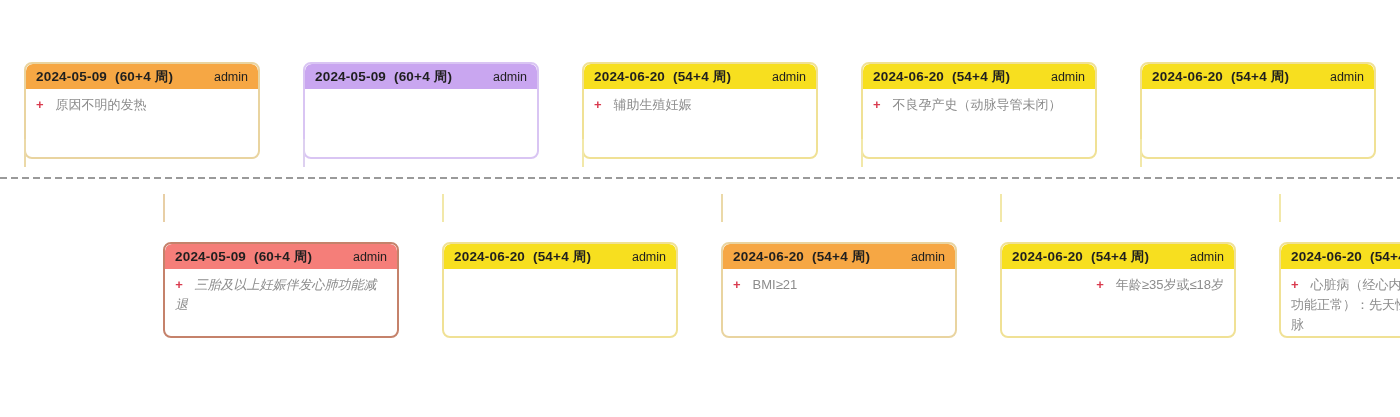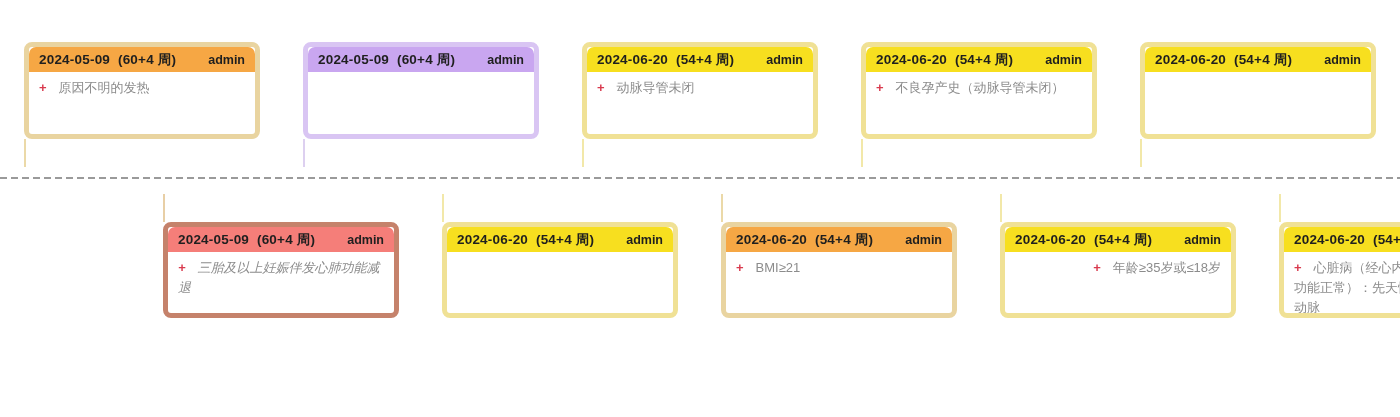--- a/index.html
+++ b/index.html
@@ -23,42 +23,43 @@
   }
   .connector {
     position: absolute;
     width: 2px;
   }
   .card {
     position: absolute;
     width: 236px;
     box-sizing: border-box;
     background: #ffffff;
-    border: 5px solid #be185d;
+    border: 2px solid #be185d;
     border-radius: 8px;
     overflow: hidden;
+    margin-top: 20px;
   }
   .card-header {
     height: 25px;
     display: flex;
     align-items: center;
     justify-content: space-between;
     padding: 0 10px;
     border-radius: 7px 7px 0 0;
     font-size: 13.5px;
     font-weight: bold;
     color: #1f1f1f;
   }
   .card-date {
     white-space: pre;
     letter-spacing: 0.2px;
   }
   .card-user {
     font-size: 12.5px;
-    font-weight: 700;
+    font-weight: 400;
   }
   .card-body {
     padding: 6px 10px 0 10px;
     font-size: 13px;
     line-height: 20px;
     color: #8c8c8c;
     overflow: hidden;
   }
   .risk-item {
     white-space: pre-line;
@@ -91,21 +92,21 @@
       <span class="card-user">admin</span>
     </div>
   </div>
 <div class="connector" style="left: 303px; background: rgb(221, 208, 240); height: 28px; top: 139px;"></div>
   <div class="card" style="left: 582px; top: 42px; height: 97px; border-color: rgb(240, 225, 149);">
     <div class="card-header" style="background: rgb(247, 223, 31); color: rgb(31, 31, 31);">
       <span class="card-date">2024-06-20  (54+4 周)</span>
       <span class="card-user">admin</span>
     </div>
     <div class="card-body" style="color: rgb(140, 140, 140); height: 66px;">
-      <div class="risk-item"><span class="plus" style="color: rgb(217, 58, 78);">+</span><span>动脉导管未闭</span></div>
+      <div class="risk-item"><span class="plus" style="color: rgb(217, 58, 78);">+</span><span>辅助生殖妊娠</span></div>
     </div>
   </div>
 <div class="connector" style="left: 582px; background: rgb(242, 232, 169); height: 28px; top: 139px;"></div>
   <div class="card" style="left: 861px; top: 42px; height: 97px; border-color: rgb(240, 225, 149);">
     <div class="card-header" style="background: rgb(247, 223, 31); color: rgb(31, 31, 31);">
       <span class="card-date">2024-06-20  (54+4 周)</span>
       <span class="card-user">admin</span>
     </div>
     <div class="card-body" style="color: rgb(140, 140, 140); height: 66px;">
       <div class="risk-item"><span class="plus" style="color: rgb(217, 58, 78);">+</span><span>不良孕产史（动脉导管未闭）</span></div>

